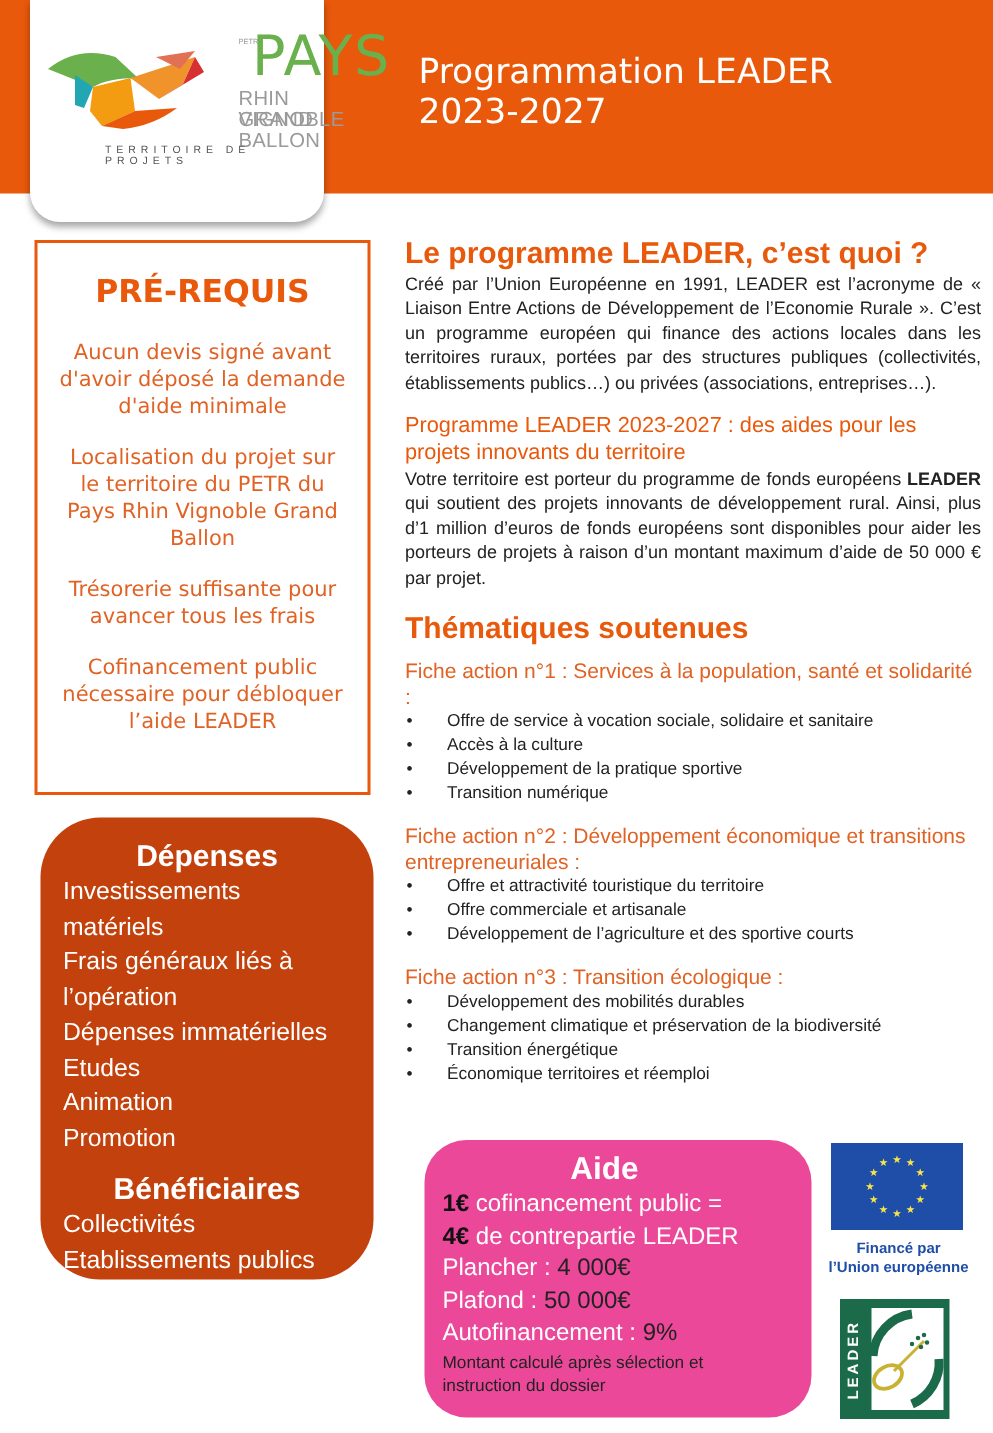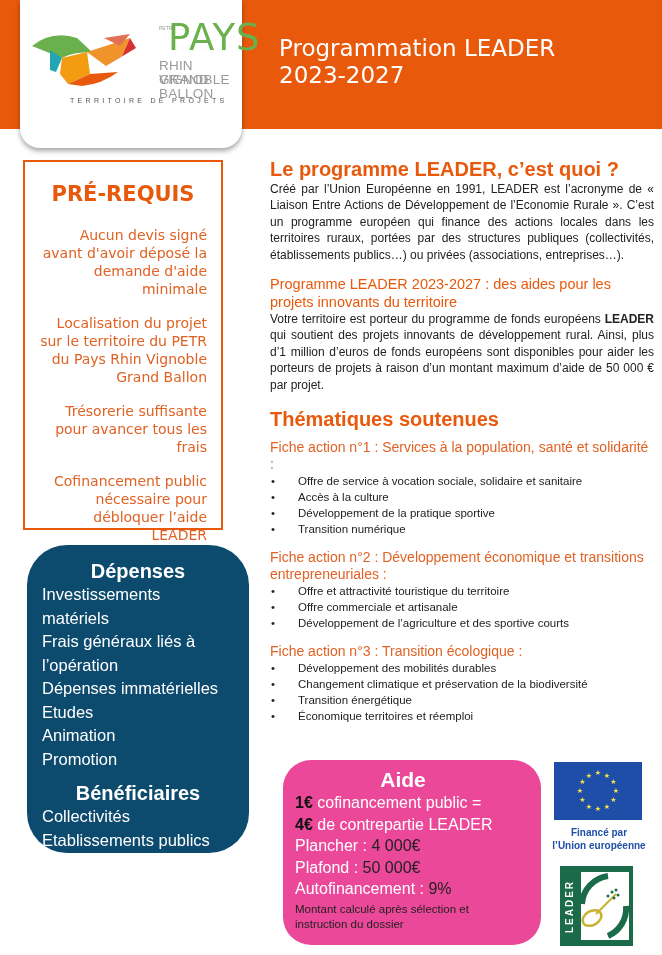--- a/index.html
+++ b/index.html
@@ -1,40 +1,40 @@
 <!DOCTYPE html>
 <html><head>
 <meta charset="utf-8">
 <style>
   * { box-sizing: border-box; margin: 0; padding: 0; }
   html, body { width: 662px; height: 955px; background: #ffffff; overflow: hidden; }
   body { position: relative; font-family: "Liberation Sans", sans-serif; color: #222; }
 
   .header-band { position: absolute; left: 0; top: 0; width: 662px; height: 129px; background: #e8590c; }
   .logo-card {
-    position: absolute; left: 20px; top: 0; width: 222px; height: 148px;
+    position: absolute; left: 20px; top: 0; width: 196px; height: 148px;
     background: #fff; border-radius: 0 0 20px 20px;
     box-shadow: 0 3px 5px rgba(0,0,0,0.35);
   }
   .logo-bird { position: absolute; left: 12px; top: 26px; width: 118px; height: 60px; }
   .logo-petr { position: absolute; left: 139px; top: 25px; font-size: 5px; letter-spacing: 0; color: #9a9a9a; line-height: 6px; width: 6px; font-family: "Liberation Sans", sans-serif; }
   .logo-pays { position: absolute; left: 148px; top: 18px; font-size: 37px; color: #6ab04c; font-family: "DejaVu Sans", sans-serif; font-weight: normal; letter-spacing: 1px; line-height: 40px; }
   .logo-sub1 { position: absolute; left: 139px; top: 59px; font-size: 13.5px; color: #9a9a9a; line-height: 14px; letter-spacing: 0.2px; }
   .logo-sub2 { position: absolute; left: 139px; top: 73px; font-size: 13.5px; color: #9a9a9a; line-height: 14px; letter-spacing: 0.2px; }
   .logo-tagline { position: absolute; left: 50px; top: 97px; font-size: 7px; color: #555; letter-spacing: 3.3px; }
 
   .header-title { position: absolute; left: 279px; top: 35px; color: #fff; font-size: 23px; line-height: 27px; font-family: "DejaVu Sans", sans-serif; font-weight: normal; }
 
   
-  .prereq { position: absolute; left: 23px; top: 160px; width: 200px; height: 370px; border: 2px solid #e8590c; text-align: center; padding-top: 20px; }
+  .prereq { position: absolute; left: 23px; top: 160px; width: 224px; height: 370px; border: 2px solid #e8590c; text-align: center; padding-top: 20px; }
   .prereq-title { font-size: 21px; font-weight: bold; color: #e8590c; margin-bottom: 20px; font-family: "DejaVu Sans", sans-serif; }
-  .prereq-item { font-size: 14px; line-height: 18px; color: #e06224; margin: 4px 14px 16px 14px; font-family: "DejaVu Sans", sans-serif; text-align: right; }
-
-  
-  .orange-box { position: absolute; left: 27px; top: 545px; width: 222px; height: 308px; background: #0c4a6e; border-radius: 40px; color: #fff; padding: 14px 0 0 15px; }
+  .prereq-item { font-size: 14px; line-height: 18px; color: #e06224; margin: 4px 14px 16px 14px; font-family: "DejaVu Sans", sans-serif; }
+
+  
+  .orange-box { position: absolute; left: 27px; top: 545px; width: 222px; height: 308px; background: #c2410c; border-radius: 40px; color: #fff; padding: 14px 0 0 15px; }
   .box-title { font-size: 20px; font-weight: bold; text-align: center; padding-right: 15px; line-height: 24px; font-family: "Liberation Sans", sans-serif; }
   .box-item { font-size: 16.5px; line-height: 23.5px; }
   .benef-title { margin-top: 10px; }
 
   
   .right-col { position: absolute; left: 270px; top: 157px; width: 384px; }
   .h1 { font-size: 20px; font-weight: bold; color: #e8590c; line-height: 24px; }
   .body-text { font-size: 12px; line-height: 16.4px; text-align: justify; color: #222; }
   .h2 { font-size: 14.5px; color: #e8590c; line-height: 18px; margin-top: 12px; }
   .h1b { margin-top: 14px; margin-bottom: 8px; }

